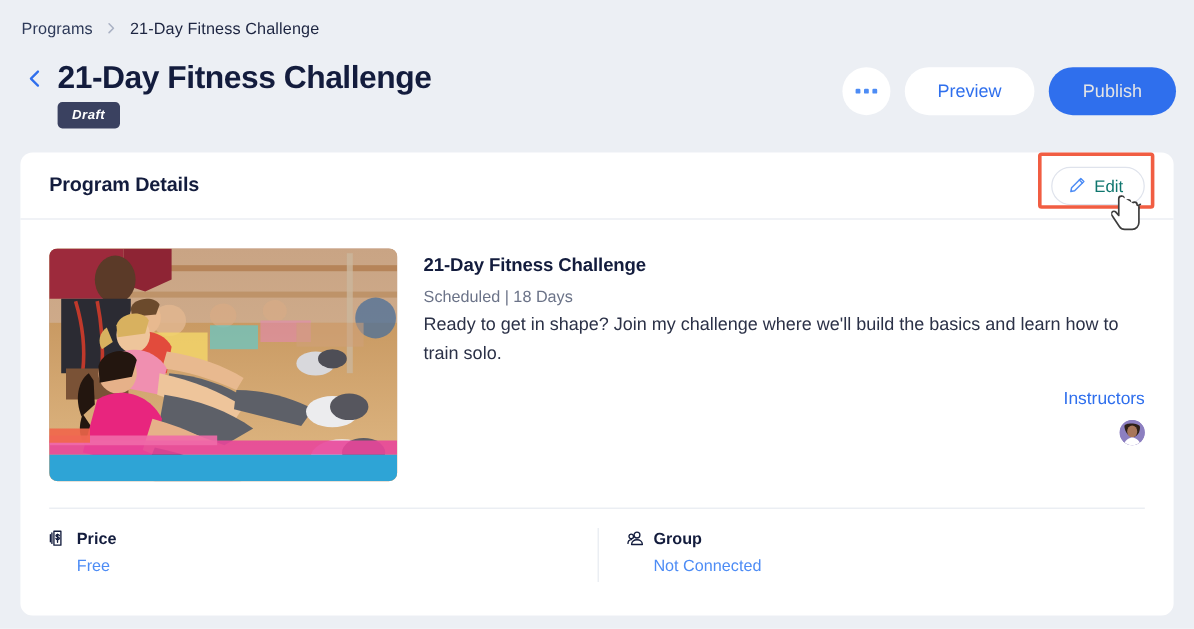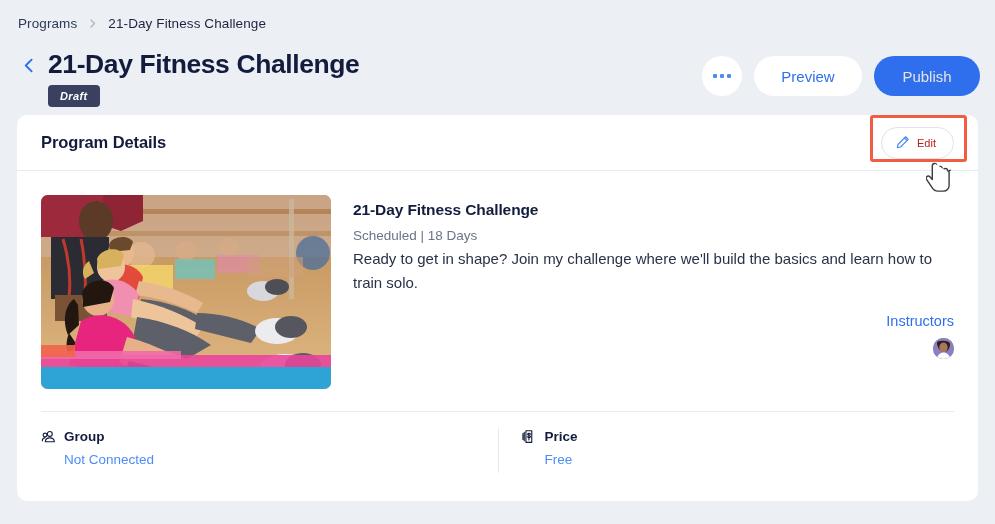--- a/index.html
+++ b/index.html
@@ -126,21 +126,21 @@
     color: #e5e5e5;
     font-size: 15px;
     font-family: "Liberation Sans", sans-serif;
     cursor: pointer;
   }
 
   
   .card {
     position: absolute;
     left: 17px;
-    top: 115px;
+    top: 127px;
     width: 961px;
     height: 386px;
     background: #ffffff;
     border-radius: 10px;
   }
   .card-head {
     height: 56px;
     display: flex;
     align-items: center;
     justify-content: space-between;
@@ -170,22 +170,22 @@
   }
   .edit-btn {
     height: 32px;
     padding: 0 17px 0 13px;
     border-radius: 16px;
     border: 1px solid #dfe3ec;
     background: #ffffff;
     display: inline-flex;
     align-items: center;
     gap: 7px;
-    color: #b91c1c;
-    font-size: 11px;
+    color: #0f766e;
+    font-size: 14px;
     font-family: "Liberation Sans", sans-serif;
     cursor: pointer;
   }
   .edit-btn svg { width: 15px; height: 15px; }
 
   
   .hand-cursor {
     position: absolute;
     left: 926px;
     top: 162px;
@@ -444,44 +444,44 @@
   <div class="meta-divider"></div>
 
   <div class="meta-row">
 
 
 
     <div class="meta-col">
       <div class="meta-label">
         <span style="display:flex">
           <svg viewBox="0 0 16 16" fill="none" stroke="currentColor" stroke-width="1.2" stroke-linecap="round" stroke-linejoin="round">
+            <path d="M4.2 1.8h6.2v12.4H4.2z"></path>
+            <path d="M2.4 3.4v9.2M1 4.8v6.4"></path>
+            <path d="M7.4 4.4v7.2M9 5.6a1.6 1.6 0 0 0-3 0c0 1.8 3 .8 3 2.6a1.6 1.6 0 0 1-3 0"></path>
+          </svg>
+        </span>
+        <span>Price</span>
+      </div>
+      <div class="meta-value">Free</div>
+    </div>
+
+    <div class="meta-col">
+      <div class="meta-label">
+        <span style="display:flex">
+          <svg viewBox="0 0 16 16" fill="none" stroke="currentColor" stroke-width="1.2" stroke-linecap="round" stroke-linejoin="round">
             <circle cx="9.4" cy="5.2" r="2.6"></circle>
             <path d="M4.6 13.6c0-2.6 2.2-4.2 4.8-4.2s4.8 1.6 4.8 4.2z"></path>
             <circle cx="4.3" cy="6.4" r="2"></circle>
             <path d="M1.4 12.6c0-2 1.3-3.2 3-3.4"></path>
           </svg>
         </span>
         <span>Group</span>
       </div>
       <div class="meta-value">Not Connected</div>
     </div>
 
-    <div class="meta-col">
-      <div class="meta-label">
-        <span style="display:flex">
-          <svg viewBox="0 0 16 16" fill="none" stroke="currentColor" stroke-width="1.2" stroke-linecap="round" stroke-linejoin="round">
-            <path d="M4.2 1.8h6.2v12.4H4.2z"></path>
-            <path d="M2.4 3.4v9.2M1 4.8v6.4"></path>
-            <path d="M7.4 4.4v7.2M9 5.6a1.6 1.6 0 0 0-3 0c0 1.8 3 .8 3 2.6a1.6 1.6 0 0 1-3 0"></path>
-          </svg>
-        </span>
-        <span>Price</span>
-      </div>
-      <div class="meta-value">Free</div>
-    </div>
-
   </div>
 </div>
 
 <svg class="hand-cursor" viewBox="0 0 26 32">
   <path d="M8.5 1.5c1.3 0 2.2 1 2.2 2.2v8.6h1.1V6.6c0-1.2 1-2.1 2.2-2.1s2.1.9 2.1 2.1v5.7h1.2V8.6c0-1.2.9-2.1 2.1-2.1s2.2.9 2.2 2.1v3.7h1.1v-2c0-1.2 1-2.1 2.2-2.1" fill="#ffffff" stroke="#3c3c3c" stroke-width="1.4" stroke-linejoin="round"></path>
   <path d="M8.5 1.5C7.2 1.5 6.3 2.5 6.3 3.7v13.9l-2.4-2.8c-.9-1-2.4-1-3.2 0-.7.8-.7 2 0 2.8l6.1 9.1c1 1.5 2.6 2.4 4.4 2.4h6.3c3.1 0 5.6-2.5 5.6-5.6v-13" fill="#ffffff" stroke="#3c3c3c" stroke-width="1.4" stroke-linejoin="round" stroke-linecap="round"></path>
 </svg>
 
 </body></html>

